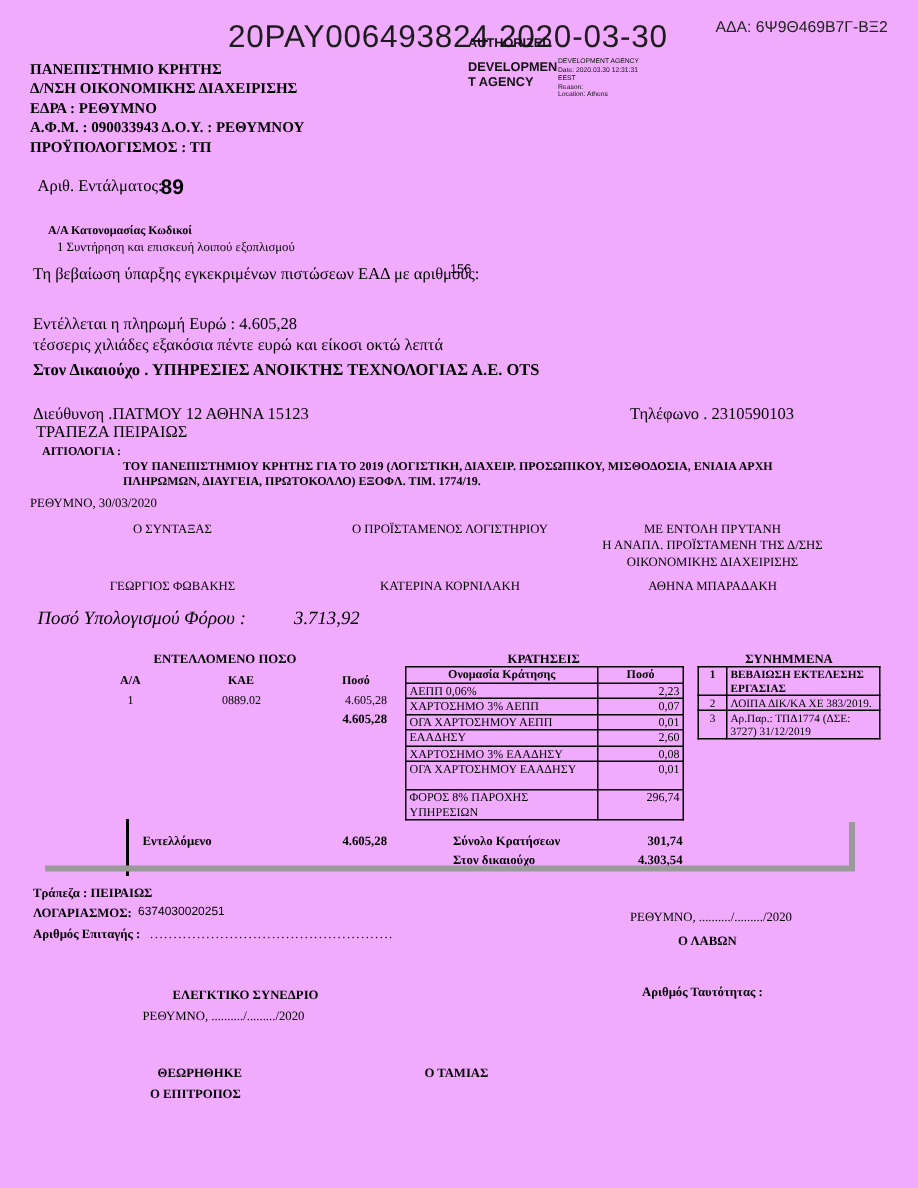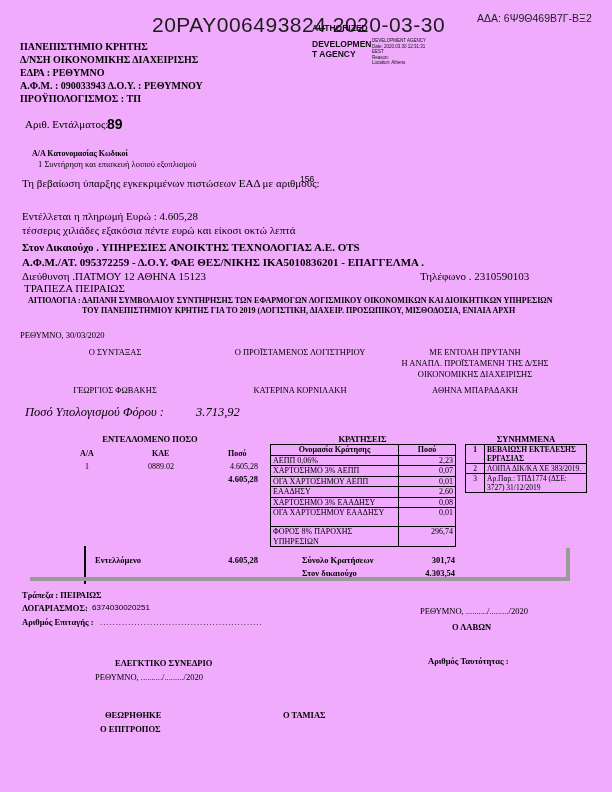--- a/index.html
+++ b/index.html
@@ -64,28 +64,27 @@
   <div class="abs sans b" style="left:107px;top:116px;font-size:14px;">89</div>
   <div class="abs b t8" style="left:32px;top:149px;">Α/Α    Κατονομασίας Κωδικοί</div>
   <div class="abs t85" style="left:38px;top:159px;">1     Συντήρηση και επισκευή λοιπού εξοπλισμού</div>
   <div class="abs t95" style="left:22px;top:177px;">Τη βεβαίωση ύπαρξης εγκεκριμένων πιστώσεων ΕΑΔ με αριθμούς:</div>
   <div class="abs sans" style="left:300px;top:174px;font-size:8.5px;">156</div>
 
   <div class="abs t95" style="left:22px;top:210px;">Εντέλλεται η πληρωμή Ευρώ  : 4.605,28</div>
   <div class="abs t95" style="left:22px;top:224px;">τέσσερις  χιλιάδες εξακόσια πέντε ευρώ  και είκοσι οκτώ  λεπτά</div>
 
   <div class="abs b t95" style="left:22px;top:241px;">Στον Δικαιούχο . ΥΠΗΡΕΣΙΕΣ ΑΝΟΙΚΤΗΣ ΤΕΧΝΟΛΟΓΙΑΣ Α.Ε. OTS</div>
-  <div class="abs b t95" style="left:22px;top:256px;">Α.Φ.Μ./ΑΤ. 095372259   -   Δ.Ο.Υ. ΦΑΕ ΘΕΣ/ΝΙΚΗΣ ΙΚΑ5010836201   -   ΕΠΑΓΓΕΛΜΑ .</div>
   <div class="abs t95" style="left:22px;top:270px;text-align:center;">Διεύθυνση .ΠΑΤΜΟΥ 12 ΑΘΗΝΑ 15123</div>
   <div class="abs t95" style="left:420px;top:270px;">Τηλέφωνο . 2310590103</div>
   <div class="abs t95" style="left:24px;top:282px;">ΤΡΑΠΕΖΑ ΠΕΙΡΑΙΩΣ</div>
 
   <div class="abs b t8" style="left:28px;top:296px;">ΑΙΤΙΟΛΟΓΙΑ :</div>
-  <div class="abs b t8" style="left:82px;top:296px;">ΔΑΠΑΝΗ ΣΥΜΒΟΛΑΙΟΥ ΣΥΝΤΗΡΗΣΗΣ ΤΩΝ ΕΦΑΡΜΟΓΩΝ ΛΟΓΙΣΜΙΚΟΥ ΟΙΚΟΝΟΜΙΚΩΝ ΚΑΙ ΔΙΟΙΚΗΤΙΚΩΝ ΥΠΗΡΕΣΙΩΝ</div>
   <div class="abs b t8" style="left:82px;top:306px;">ΤΟΥ ΠΑΝΕΠΙΣΤΗΜΙΟΥ ΚΡΗΤΗΣ ΓΙΑ ΤΟ 2019 (ΛΟΓΙΣΤΙΚΗ, ΔΙΑΧΕΙΡ. ΠΡΟΣΩΠΙΚΟΥ, ΜΙΣΘΟΔΟΣΙΑ, ΕΝΙΑΙΑ ΑΡΧΗ</div>
+  <div class="abs b t8" style="left:82px;top:316px;">ΠΛΗΡΩΜΩΝ, ΔΙΑΥΓΕΙΑ, ΠΡΩΤΟΚΟΛΛΟ) ΕΞΟΦΛ. ΤΙΜ. 1774/19.</div>
 
   <div class="abs t85" style="left:20px;top:330px;">ΡΕΘΥΜΝΟ, 30/03/2020</div>
 
   <div class="abs t85 ctr" style="left:55px;top:347px;width:120px;">Ο ΣΥΝΤΑΞΑΣ</div>
   <div class="abs t85 ctr" style="left:220px;top:347px;width:160px;">Ο ΠΡΟΪΣΤΑΜΕΝΟΣ ΛΟΓΙΣΤΗΡΙΟΥ</div>
   <div class="abs t85 ctr" style="left:395px;top:347px;width:160px;">ΜΕ ΕΝΤΟΛΗ ΠΡΥΤΑΝΗ</div>
   <div class="abs t85 ctr" style="left:395px;top:358px;width:160px;">Η ΑΝΑΠΛ. ΠΡΟΪΣΤΑΜΕΝΗ ΤΗΣ Δ/ΣΗΣ</div>
   <div class="abs t85 ctr" style="left:395px;top:369px;width:160px;">ΟΙΚΟΝΟΜΙΚΗΣ ΔΙΑΧΕΙΡΙΣΗΣ</div>
 
   <div class="abs t85 ctr" style="left:55px;top:385px;width:120px;">ΓΕΩΡΓΙΟΣ ΦΩΒΑΚΗΣ</div>

